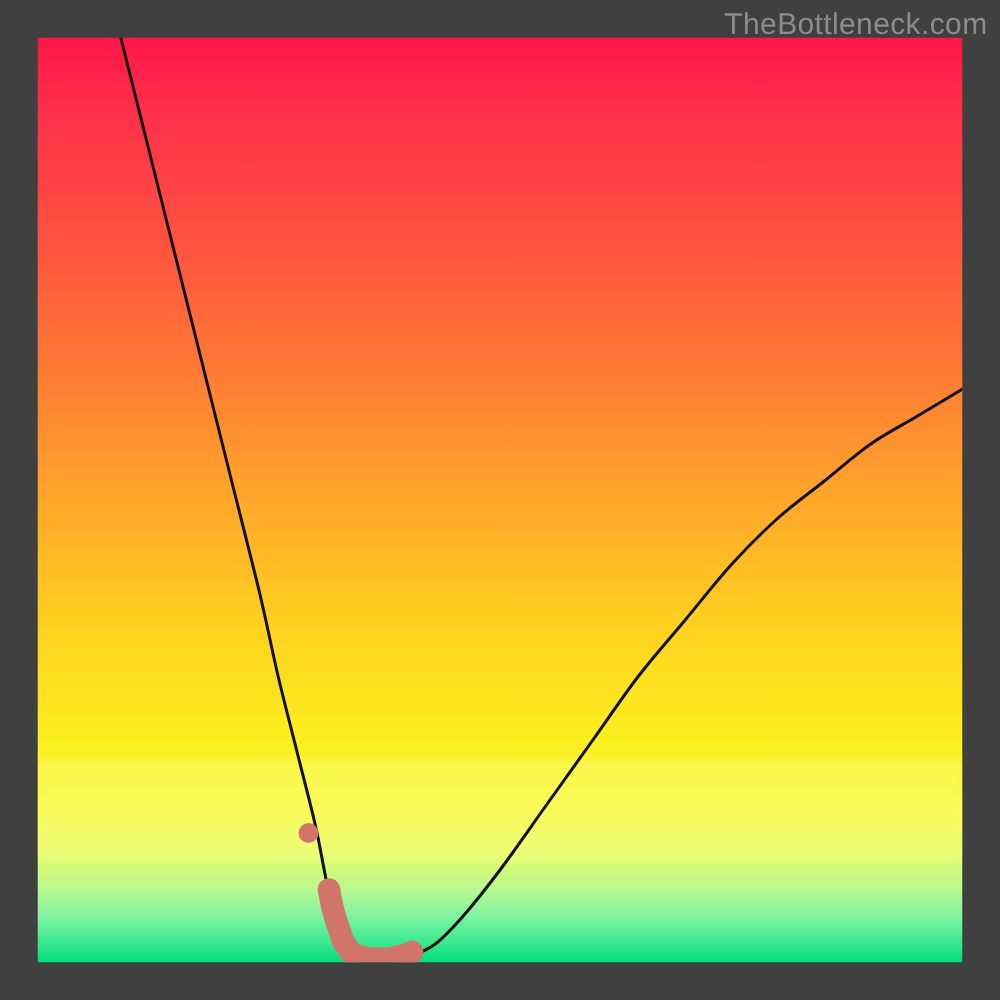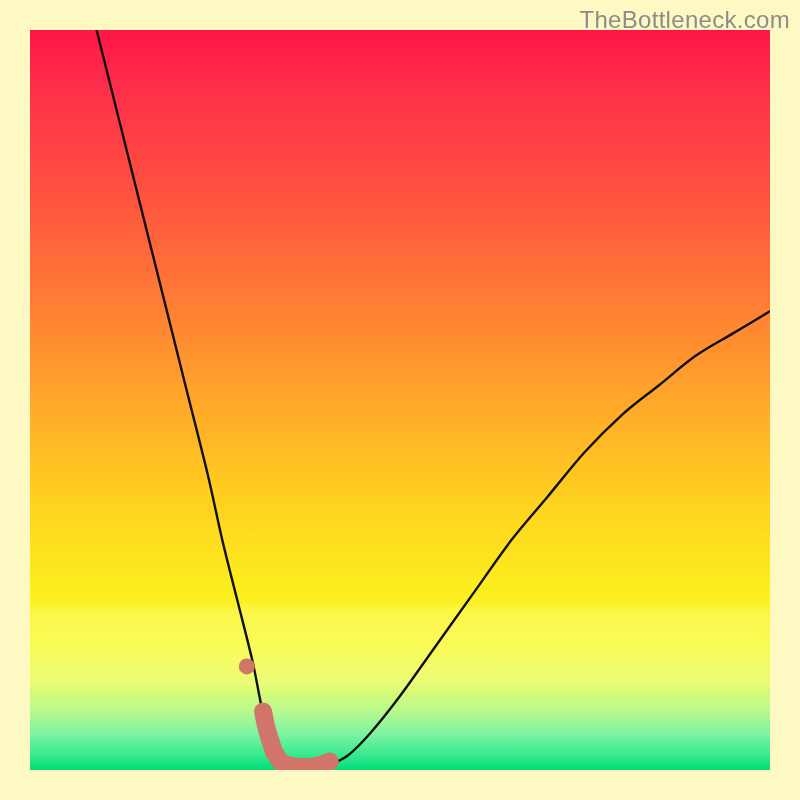--- a/index.html
+++ b/index.html
@@ -8,21 +8,21 @@
     width: 800px;
     height: 800px;
     overflow: hidden;
     background: #000;
     font-family: Arial, Helvetica, sans-serif;
   }
   .frame {
     position: relative;
     width: 800px;
     height: 800px;
-    background: #fef9c3;
+    background: #404040;
   }
   .plot-area {
     position: absolute;
     left: 30px;
     top: 30px;
     width: 740px;
     height: 740px;
     overflow: hidden;
   }
   .gradient-bg {

